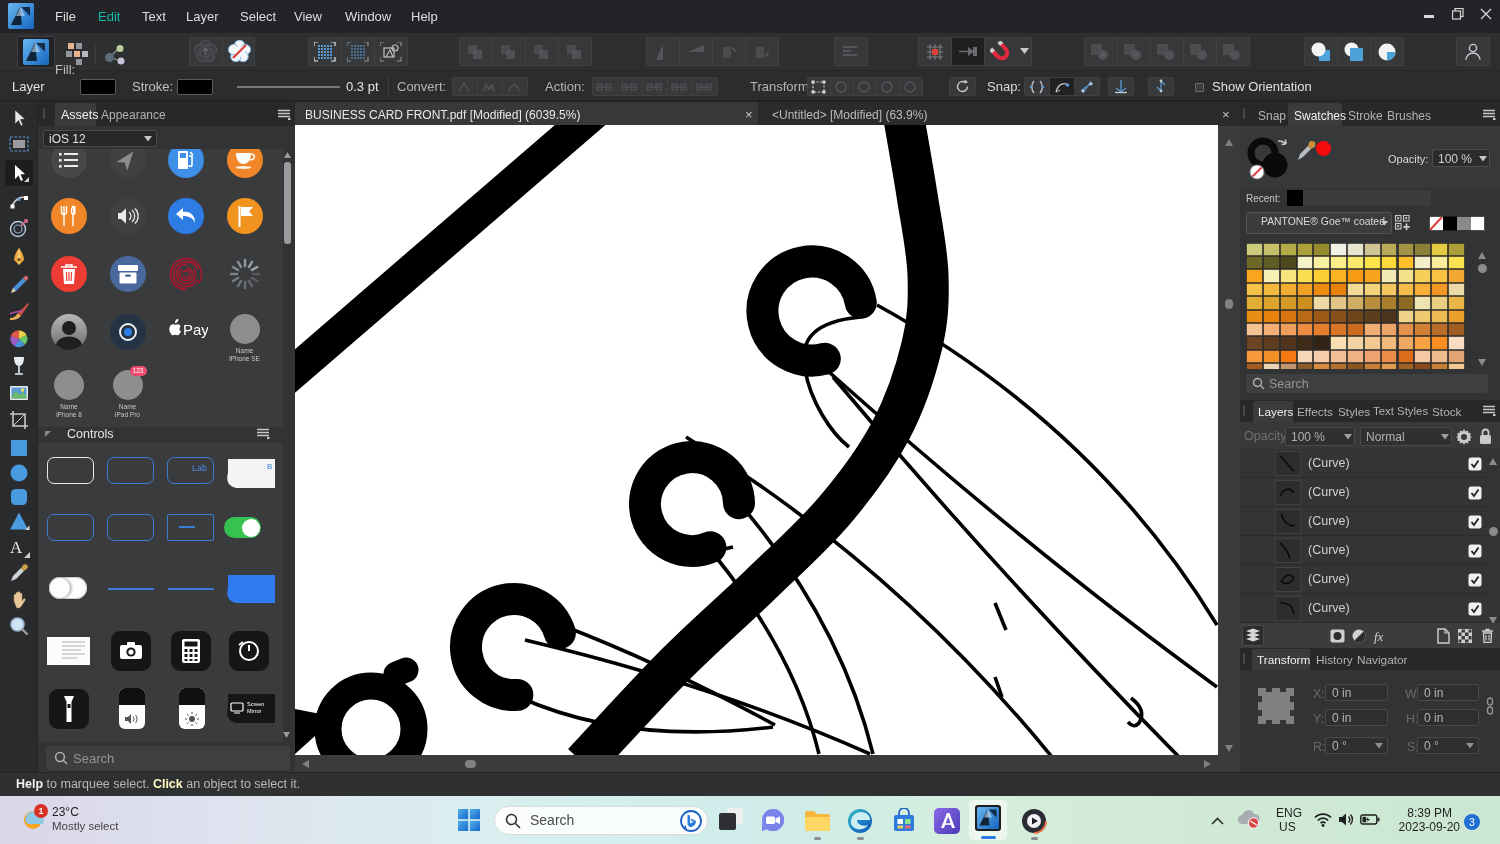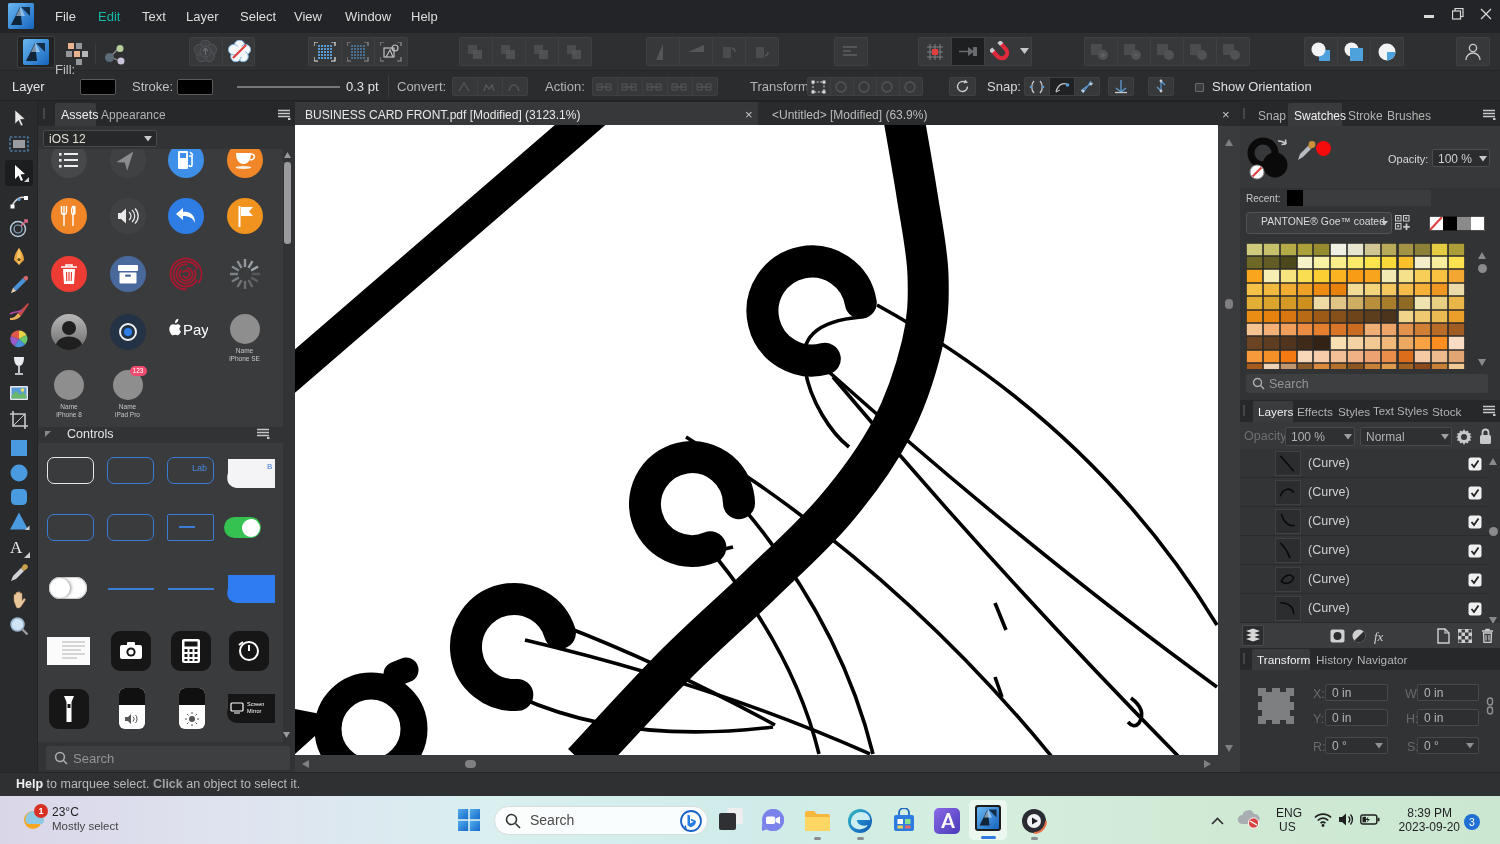--- a/index.html
+++ b/index.html
@@ -396,21 +396,21 @@
 <div class="a" style="left:43px;top:108px;width:2px;height:11px;background:#454648;"></div>
 <div class="a" style="left:55px;top:103px;width:41px;height:23px;background:#3a3b3d;border-radius:2px 2px 0 0;"></div>
 <div class="txt" style="left:61px;top:108px;font-size:12.5px;color:#f0f0f0;">Assets</div>
 <div class="txt" style="left:101px;top:108px;font-size:12px;color:#b2b2b2;">Appearance</div>
 <svg class="a" style="left:277px;top:109px" width="14" height="11" viewBox="0 0 14 11">
 <path d="M1 1.5 L13 1.5 M1 4.5 L13 4.5 M1 7.5 L13 7.5" stroke="#c8c8c8" stroke-width="1.6"></path>
 <rect x="11" y="9" width="2.5" height="2" fill="#c8c8c8"></rect>
   </svg>
 <div class="a" style="left:295px;top:101px;width:945px;height:25px;background:#232427;"></div>
 <div class="a" style="left:295px;top:102px;width:463px;height:24px;background:#37383a;"></div>
-<div class="txt" style="left:305px;top:108px;font-size:12px;color:#e8e8e8;">BUSINESS CARD FRONT.pdf [Modified] (3123.1%)</div>
+<div class="txt" style="left:305px;top:108px;font-size:12px;color:#e8e8e8;">BUSINESS CARD FRONT.pdf [Modified] (6039.5%)</div>
 <div class="txt" style="left:745px;top:107px;font-size:13px;color:#c8c8c8;">×</div>
 <div class="a" style="left:758px;top:102px;width:482px;height:24px;background:#2a2b2d;"></div>
 <div class="txt" style="left:772px;top:108px;font-size:12px;color:#bcbcbc;">&lt;Untitled&gt; [Modified] (63.9%)</div>
 <div class="txt" style="left:1222px;top:107px;font-size:13px;color:#c8c8c8;">×</div>
 <div class="a" style="left:1240px;top:101px;width:260px;height:25px;background:#27282a;"></div>
 <div class="a" style="left:1243px;top:108px;width:2px;height:11px;background:#454648;"></div>
 <div class="txt" style="left:1258px;top:109px;font-size:12px;color:#b2b2b2;">Snap</div>
 <div class="a" style="left:1288px;top:103px;width:54px;height:23px;background:#3a3b3d;border-radius:2px 2px 0 0;"></div>
 <div class="txt" style="left:1294px;top:109px;font-size:12px;color:#f0f0f0;">Swatches</div>
 <div class="txt" style="left:1348px;top:109px;font-size:12px;color:#b2b2b2;">Stroke</div>
@@ -1166,21 +1166,21 @@
 <div class="a" style="left:1417px;top:737px;width:62px;height:17px;background:#2e2f31;border:1px solid #48494b;border-radius:2px;box-sizing:border-box;"></div>
 <div class="txt" style="left:1424px;top:739px;font-size:12px;color:#b4b4b6;">0 °</div>
 <svg class="a" style="left:1466px;top:743px" width="8" height="6" viewBox="0 0 8 6">
     <path d="M0 0 L8 0 L4 5.5 Z" fill="#909092"></path>
   </svg>
 <svg class="a" style="left:1486px;top:697px" width="8" height="18" viewBox="0 0 8 18">
 <rect x="1.5" y="1" width="5" height="7" rx="2.5" fill="none" stroke="#909092" stroke-width="1.4"></rect>
 <rect x="1.5" y="10" width="5" height="7" rx="2.5" fill="none" stroke="#909092" stroke-width="1.4"></rect>
   </svg>
 <div class="a" style="left:0;top:772px;width:1500px;height:24px;background:#2f3032;border-top:1px solid #242527;box-sizing:border-box;"></div>
-<div class="txt" style="left:16px;top:777px;font-size:12.5px;color:#b8b8b8;"><b style="color:#f0f0f0;">Help</b> to marquee select. <b style="color:#a3a3a3;">Click</b> an object to select it.</div>
+<div class="txt" style="left:16px;top:777px;font-size:12.5px;color:#b8b8b8;"><b style="color:#f0f0f0;">Help</b> to marquee select. <b style="color:#fef9c3;">Click</b> an object to select it.</div>
 <div class="a" style="left:0;top:796px;width:1500px;height:48px;background:linear-gradient(90deg,#d9d6e8 0%,#dfe3ef 15%,#d9eff0 33%,#cfecea 50%,#d5eedd 66%,#cfe9d5 82%,#cbe7d2 100%);"></div>
 <svg class="a" style="left:20px;top:803px" width="30" height="30" viewBox="0 0 30 30">
 <circle cx="13" cy="17" r="9" fill="#f5a623"></circle>
 <path d="M6 14 a7 7 0 0 1 13 -2 a5 5 0 0 1 3 9 L8 21 a5.5 5.5 0 0 1 -2 -7" fill="#8ecae6"></path>
 <circle cx="21" cy="8" r="7" fill="#d93025"></circle>
     <text x="21" y="11" text-anchor="middle" font-size="9" fill="#fff" font-weight="bold">1</text>
   </svg>
 <div class="txt" style="left:52px;top:805px;font-size:12px;color:#1f1f1f;">23°C</div>
 <div class="txt" style="left:52px;top:820px;font-size:11.5px;color:#444;">Mostly select</div>
 <svg class="a" style="left:458px;top:809px" width="22" height="22" viewBox="0 0 22 22">

